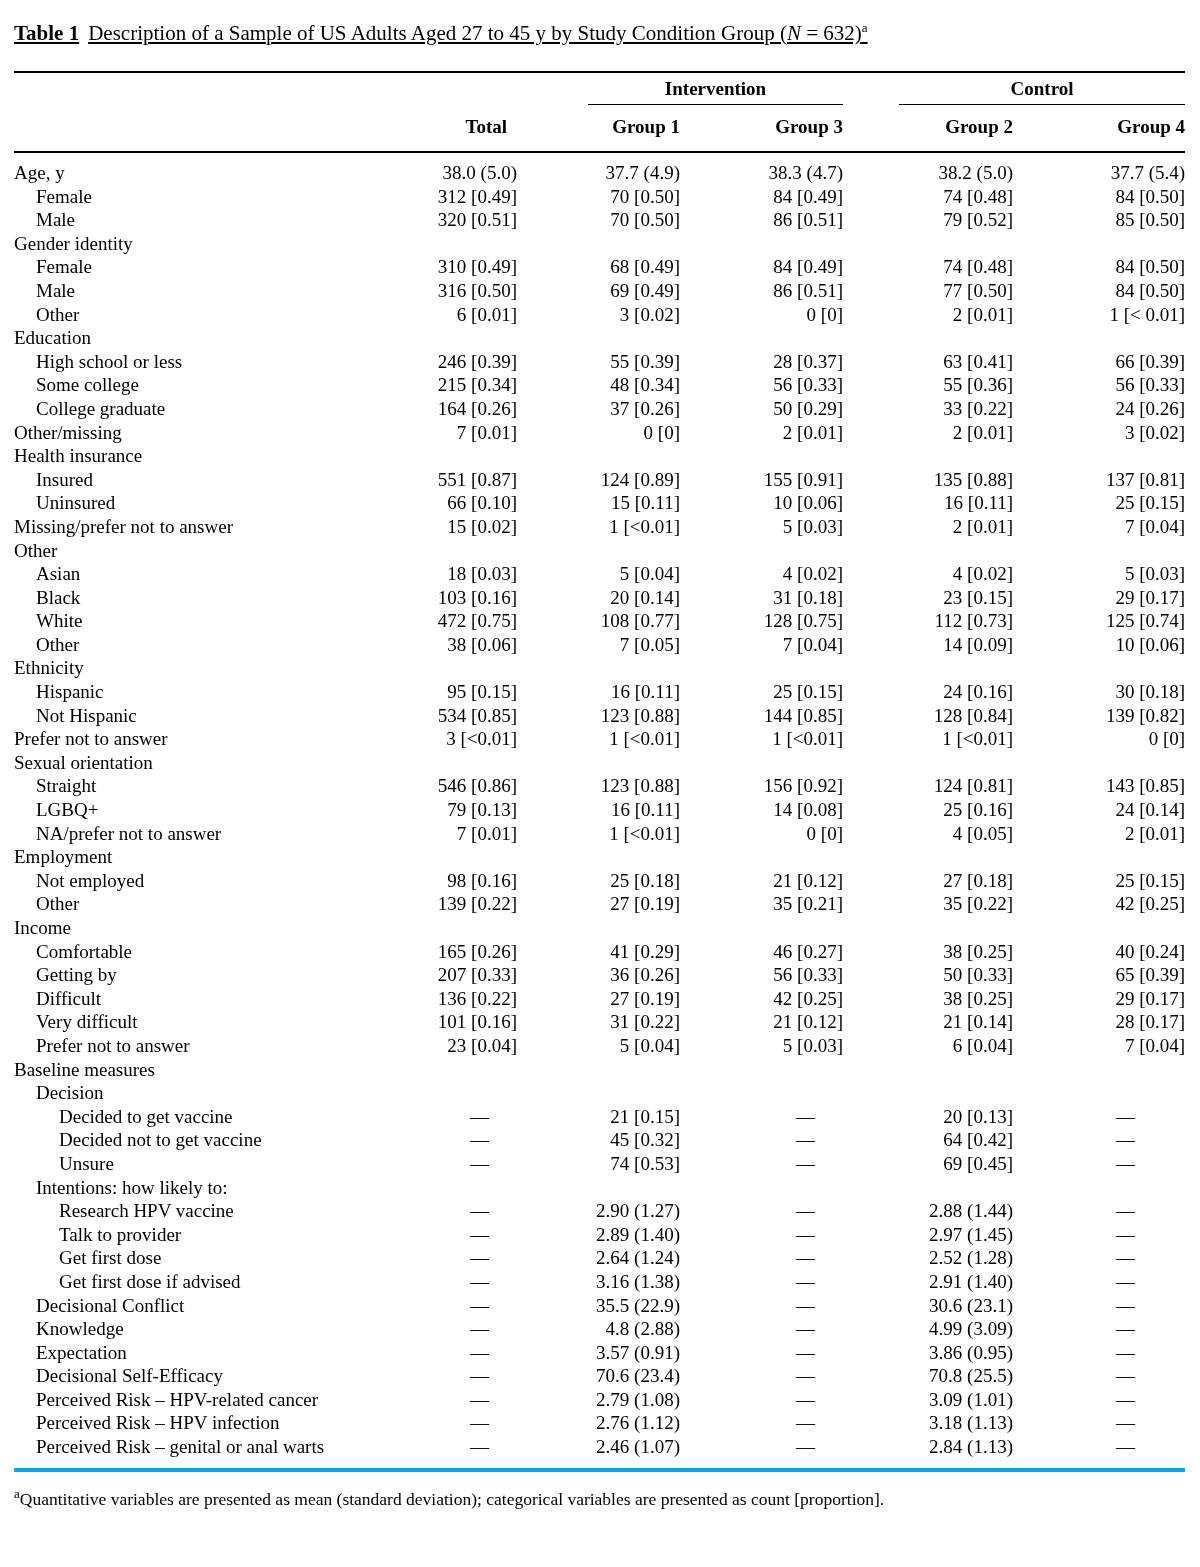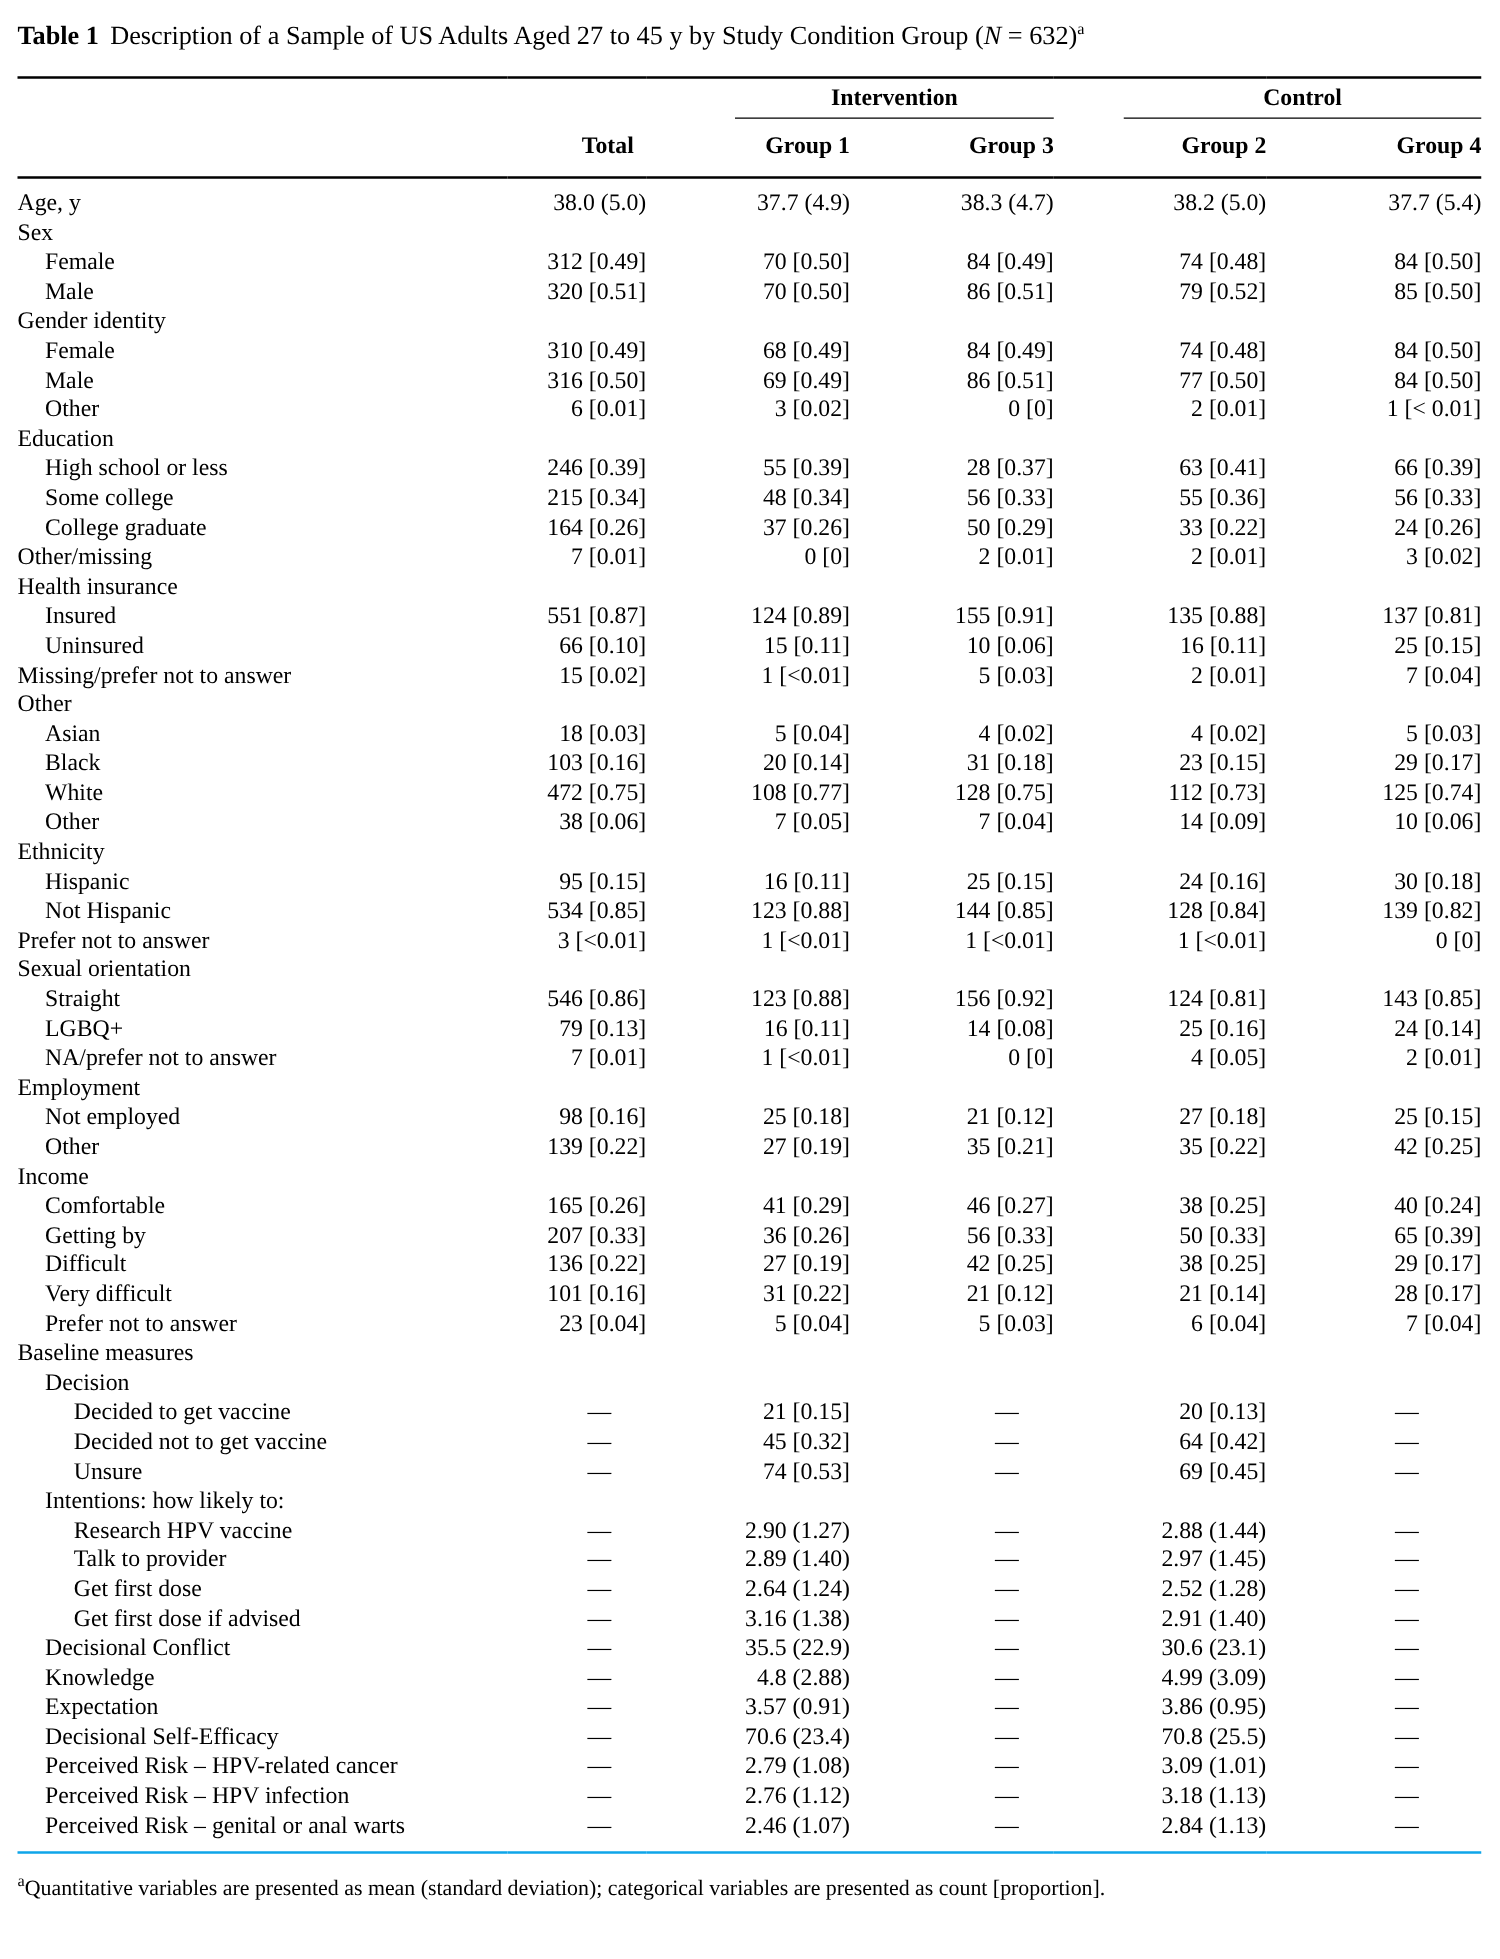--- a/index.html
+++ b/index.html
@@ -4,31 +4,31 @@
 <style>
   * { box-sizing: border-box; }
   html, body { margin: 0; padding: 0; }
   body {
     width: 1200px; height: 1567px;
     background: #ffffff; color: #000000;
     font-family: "Liberation Serif", "DejaVu Serif", serif;
   }
   .page { padding: 10px 15px 0 14px; }
 
-  .caption { font-size: 21px; line-height: 25px; margin: 0 0 20px 0; }
+  .caption { font-size: 21px; line-height: 36px; margin: 0 0 20px 0; text-decoration: underline; }
   .caption b { margin-right: 9px; }
   .caption sup, .footnotes sup { font-size: 13px; }
 
   table.t {
     width: 1171px;
     border-collapse: collapse;
     table-layout: fixed;
     font-size: 19px;
     border-top: 2px solid #000;
-    border-bottom: 2px solid #0ea5e9;
+    border-bottom: 4px solid #0ea5e9;
   }
   thead th { font-weight: bold; font-size: 19px; }
   .spanner-row th { padding: 0; vertical-align: bottom; }
   .spanline {
     text-align: center;
     border-bottom: 1.5px solid #000;
     padding: 4px 0 3px 0;
     line-height: 24px;
   }
   .spanline.intervention { margin-left: 71px; }
@@ -94,28 +94,20 @@
     <tbody>
         <tr>
           <td class="lbl ind0">Age, y</td>
           <td class="num">38.0 (5.0)</td>
           <td class="num">37.7 (4.9)</td>
           <td class="num">38.3 (4.7)</td>
           <td class="num">38.2 (5.0)</td>
           <td class="num">37.7 (5.4)</td>
         </tr>
         <tr>
-          <td class="lbl ind0">Sex</td>
-          <td class="num"></td>
-          <td class="num"></td>
-          <td class="num"></td>
-          <td class="num"></td>
-          <td class="num"></td>
-        </tr>
-        <tr>
           <td class="lbl ind1">Female</td>
           <td class="num">312 [0.49]</td>
           <td class="num">70 [0.50]</td>
           <td class="num">84 [0.49]</td>
           <td class="num">74 [0.48]</td>
           <td class="num">84 [0.50]</td>
         </tr>
         <tr>
           <td class="lbl ind1">Male</td>
           <td class="num">320 [0.51]</td>

